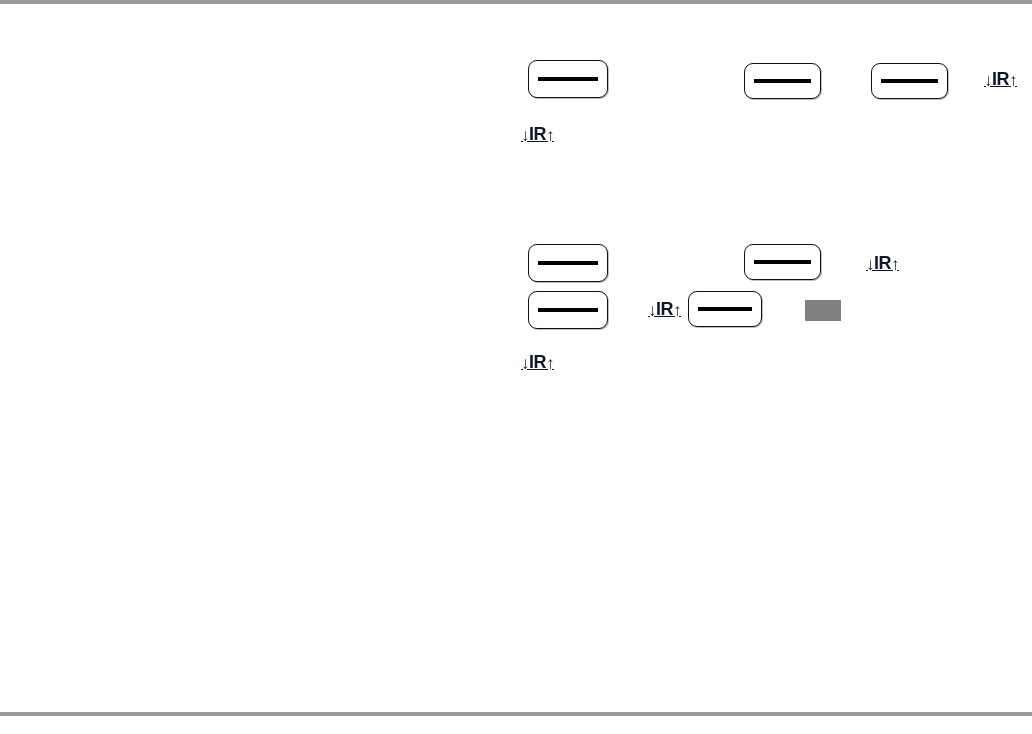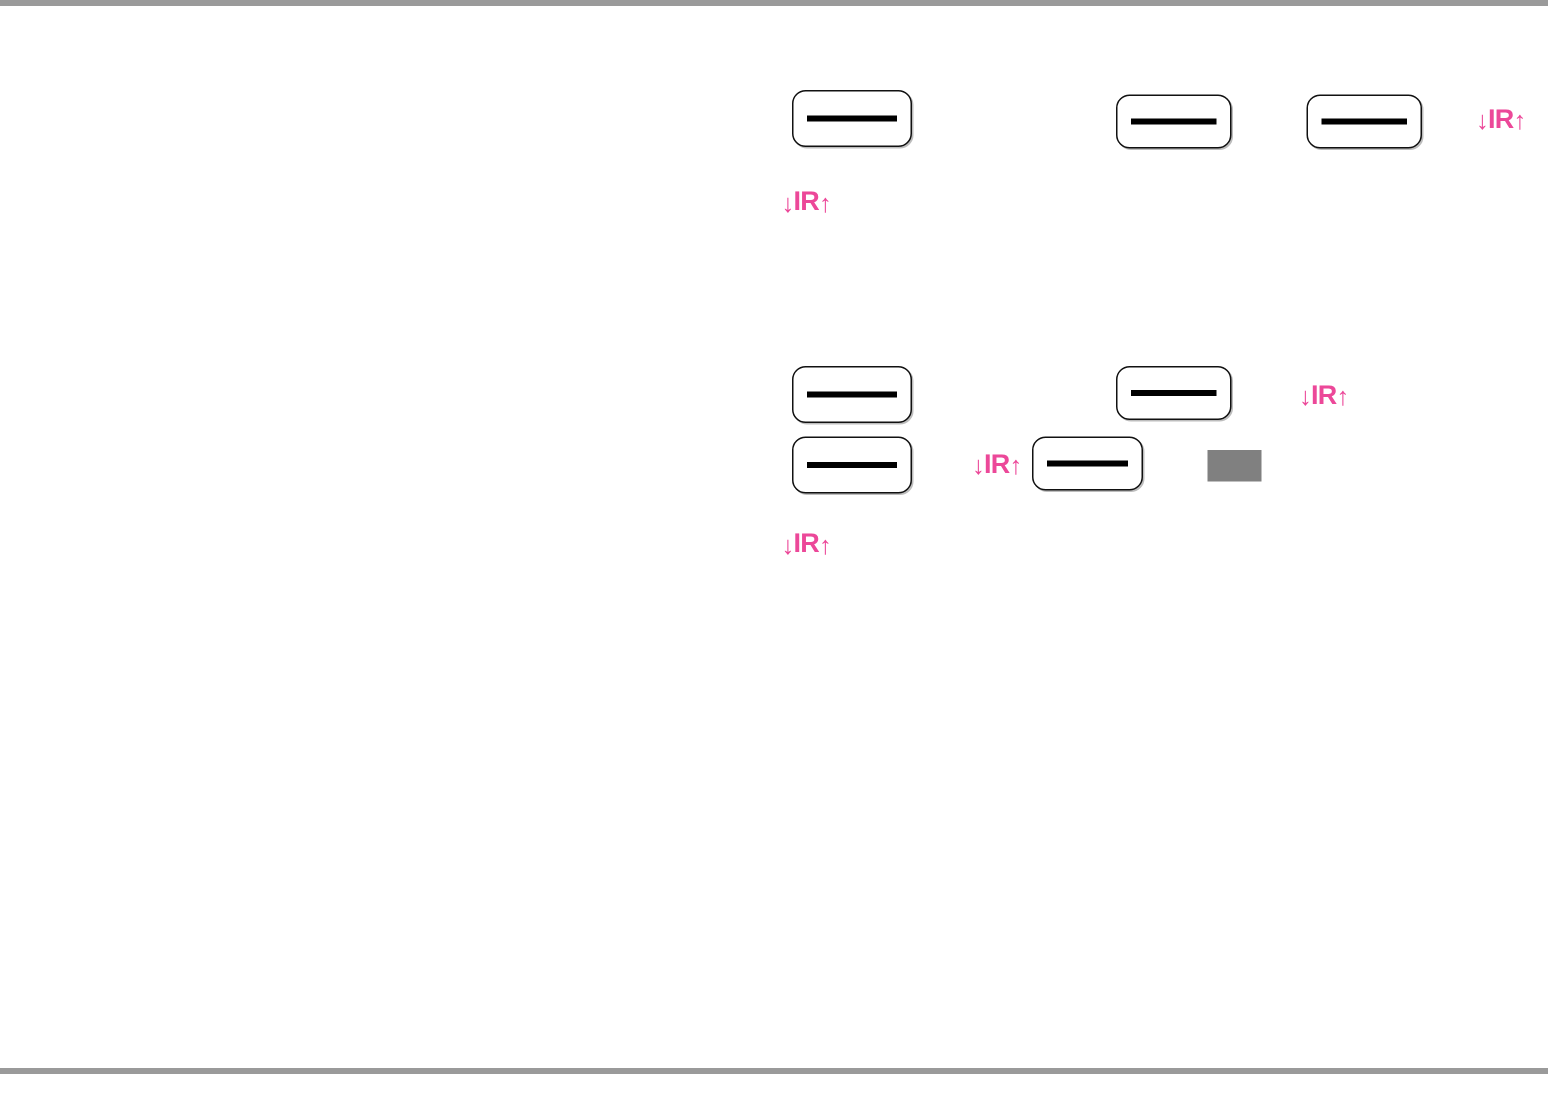--- a/index.html
+++ b/index.html
@@ -47,23 +47,24 @@
   }
 
   
   .ir-mark {
     position: absolute;
     font-family: "Liberation Sans", sans-serif;
     font-weight: bold;
     font-size: 18px;
     line-height: 1;
     letter-spacing: -0.5px;
-    color: #ec4899;
+    color: #0f172a;
     white-space: nowrap;
     user-select: none;
+    text-decoration: underline;
   }
   .ir-mark .arrow {
     font-size: 17px;
     vertical-align: -1px;
   }
 
   
   .gray-block {
     position: absolute;
     background: #808080;

